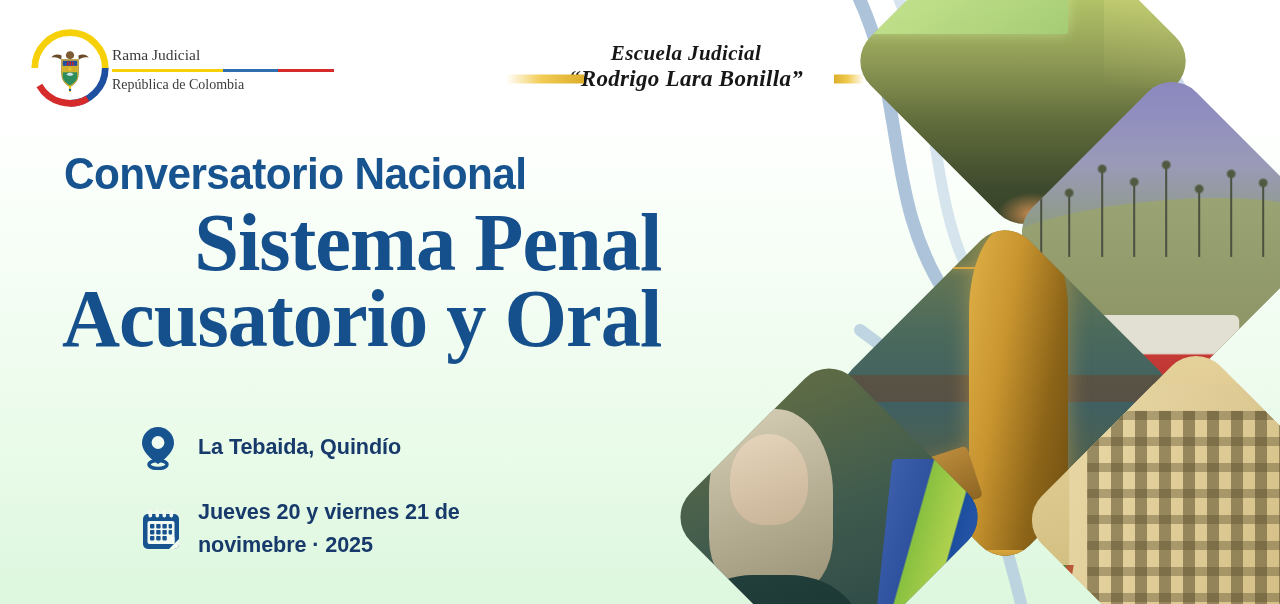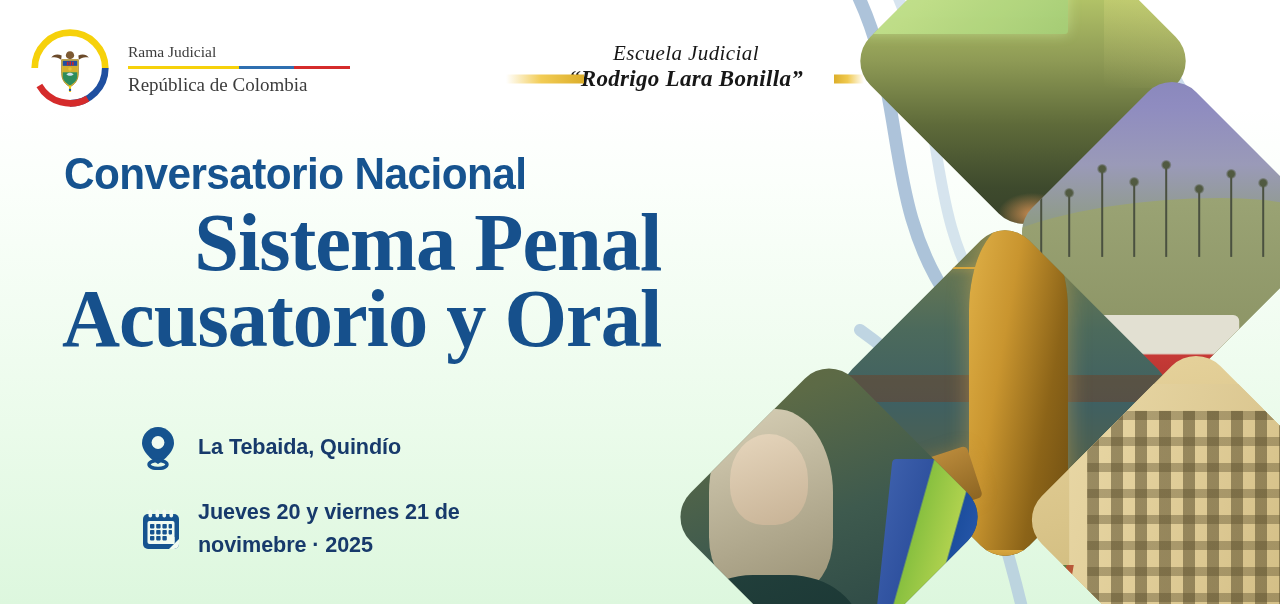--- a/index.html
+++ b/index.html
@@ -352,21 +352,20 @@
     opacity: .9;
   }
 
   
   .logo-block {
     position: absolute;
     left: 28px;
     top: 26px;
     display: flex;
     align-items: center;
-    gap: 16px;
   }
   .logo-text {
     position: relative;
     padding-top: 2px;
   }
   .logo-l1, .logo-l2 {
     font-family: "Liberation Serif", serif;
     font-size: 15.5px;
     color: #3c3c3c;
     line-height: 1.28;
@@ -376,37 +375,37 @@
     width: 222px;
     height: 2.5px;
     margin: 4px 0 5px 0;
     background: linear-gradient(to right,
       #f6d10a 0%, #f6d10a 50%,
       #2f6fb0 50%, #2f6fb0 75%,
       #d52b2b 75%, #d52b2b 100%);
   }
   .logo-l3 {
     font-family: "Liberation Serif", serif;
-    font-size: 19px;
+    font-size: 14px;
     color: #3c3c3c;
     white-space: nowrap;
   }
 
   
   .escuela {
     position: absolute;
     left: 496px;
     top: 40px;
     width: 380px;
     text-align: center;
   }
   .escuela-l1 {
     font-family: "Liberation Serif", serif;
     font-style: italic;
-    font-weight: normal;
+    font-weight: bold;
     font-size: 21px;
     color: #171717;
     letter-spacing: .4px;
     line-height: 1.25;
   }
   .escuela-row {
     position: relative;
     display: flex;
     align-items: center;
     justify-content: center;

